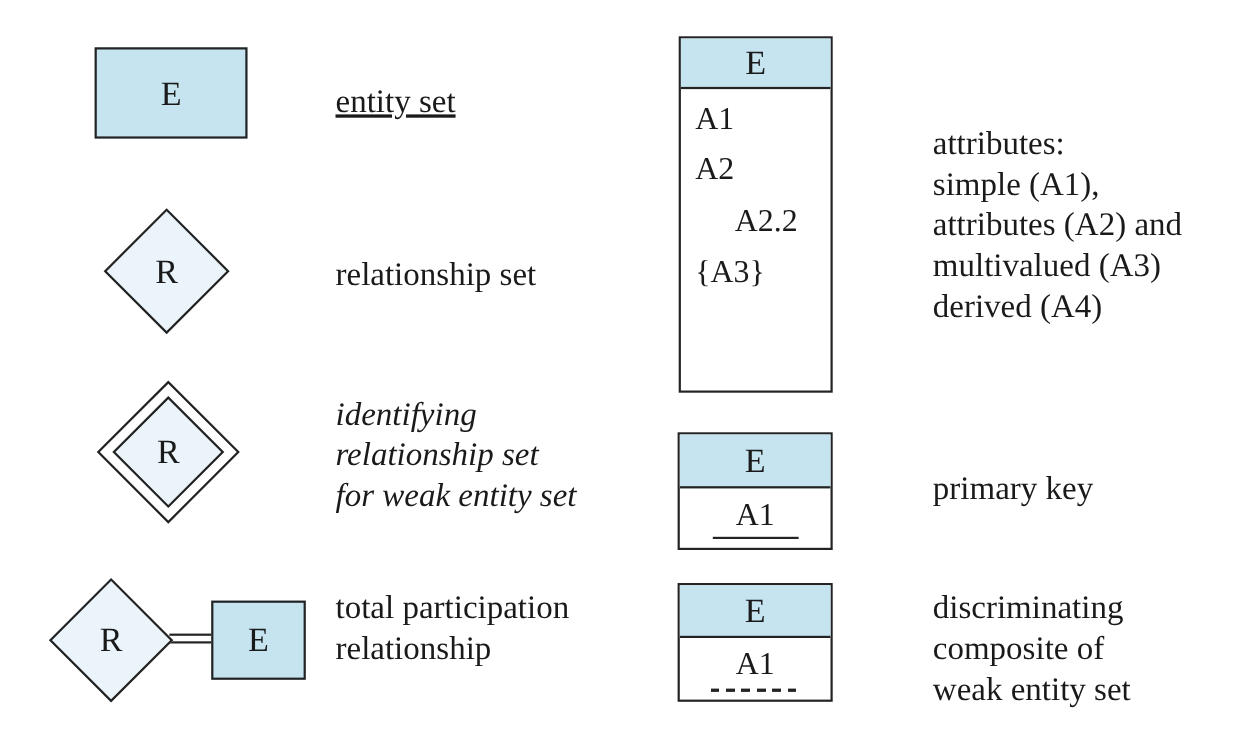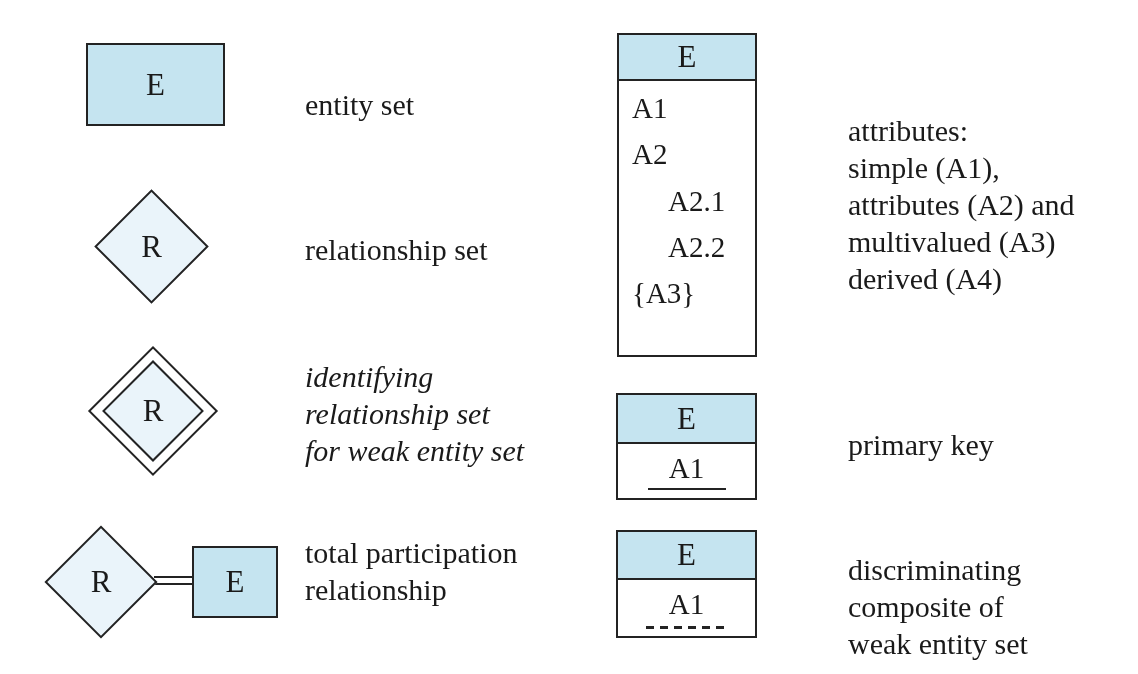--- a/index.html
+++ b/index.html
@@ -93,21 +93,21 @@
   }
 </style>
 </head>
 <body>
 
 <div id="canvas">
 
   <div class="abs rect-shape" style="left:86px; top:43px; width:139px; height:83px;">
     <span>E</span>
   </div>
-  <div class="caption" style="left:305px; top:86px;">entity set</div>
+  <div class="caption" style="left:305px; top:74px;text-decoration:underline;">entity set</div>
 
   <div class="abs diamond" style="left:111px; top:206px; width:81px; height:81px;">
     <span class="lbl">R</span>
   </div>
   <div class="caption" style="left:305px; top:231px;">relationship set</div>
 
   <div class="abs diamond hollow" style="left:107px; top:365px; width:92px; height:92px;"></div>
   <div class="abs diamond" style="left:117px; top:375px; width:72px; height:72px;">
     <span class="lbl">R</span>
   </div>
@@ -127,21 +127,20 @@
   <div class="caption" style="left:305px; top:534px;">
     <div>total participation</div>
     <div>relationship</div>
   </div>
 
   <div class="abs attr-table" style="left:617px; top:33px; width:140px; height:324px;">
     <div class="attr-head" style="height:46px;">E</div>
     <div class="attr-body" style="padding-top:4px;">
       <div class="attr-row">A1</div>
       <div class="attr-row">A2</div>
-      <div class="attr-row indent">A2.1</div>
       <div class="attr-row indent">A2.2</div>
       <div class="attr-row">{A3}</div>
     </div>
   </div>
   <div class="caption" style="left:848px; top:112px;">
     <div>attributes:</div>
     <div>simple (A1),</div>
     <div>attributes (A2) and</div>
     <div>multivalued (A3)</div>
     <div>derived (A4)</div>
@@ -156,19 +155,19 @@
   </div>
   <div class="caption" style="left:848px; top:426px;">primary key</div>
 
   <div class="abs attr-table" style="left:616px; top:530px; width:141px; height:108px;">
     <div class="attr-head" style="height:48px;">E</div>
     <div class="key-body" style="height:56px;">
       <span>A1</span>
       <div class="underline-dashed"></div>
     </div>
   </div>
-  <div class="caption" style="left:848px; top:534px;margin-top:17px;">
+  <div class="caption" style="left:848px; top:534px;">
     <div>discriminating</div>
     <div>composite of</div>
     <div>weak entity set</div>
   </div>
 
 </div>
 
 </body></html>

